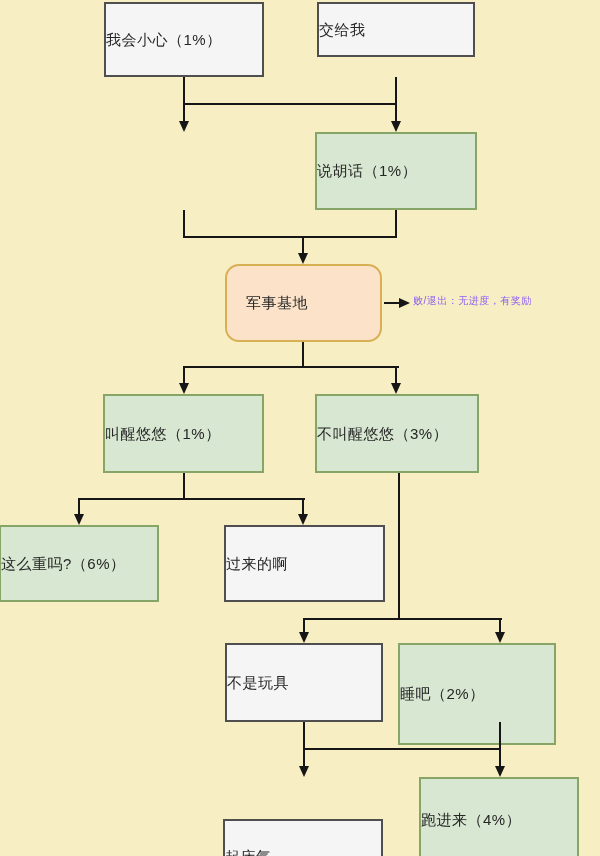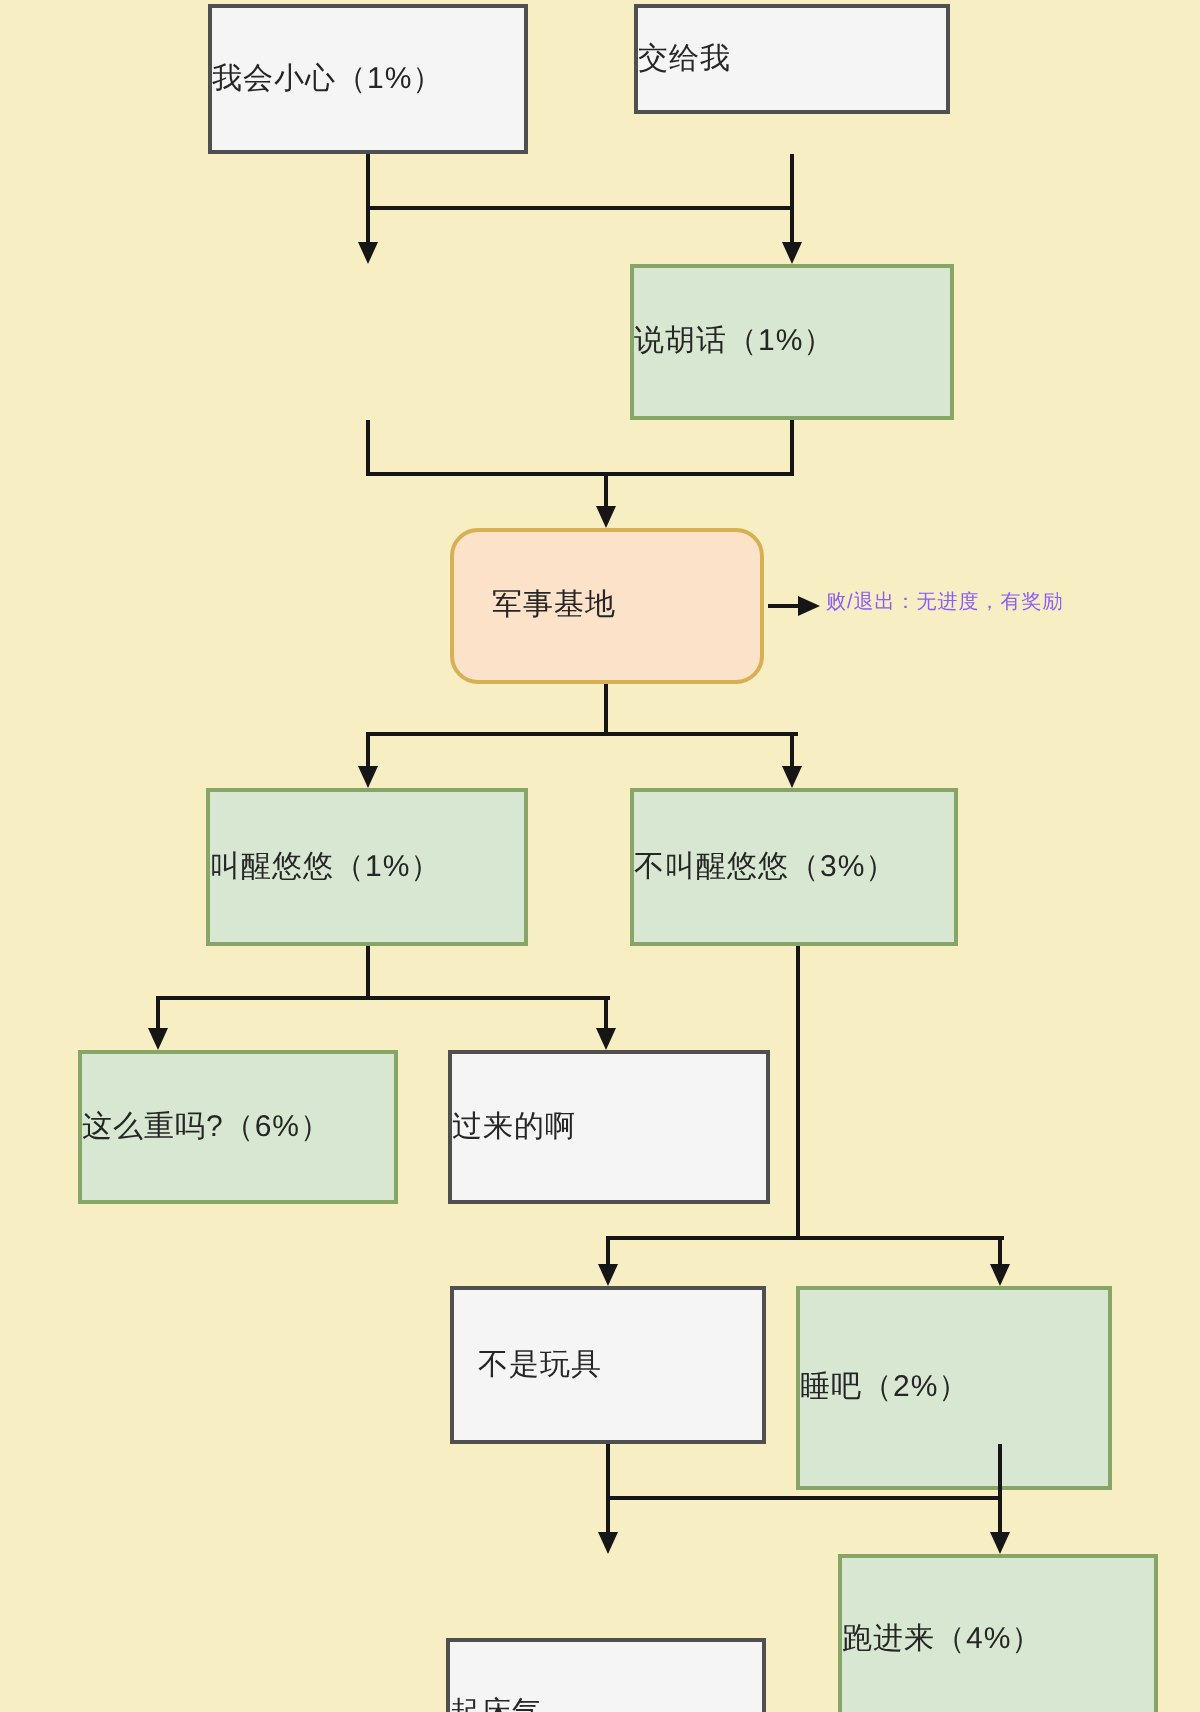--- a/index.html
+++ b/index.html
@@ -118,35 +118,35 @@
     <span>不叫醒悠悠（3%）</span>
   </div>
 
   <div class="vline" style="left:183px; top:473px; height:27px;"></div>
   <div class="hline" style="left:78px; top:498px; width:227px;"></div>
   <div class="vline" style="left:78px; top:498px; height:16px;"></div>
   <div class="vline" style="left:302px; top:498px; height:16px;"></div>
   <div class="arrow-down" style="left:74px; top:514px;"></div>
   <div class="arrow-down" style="left:298px; top:514px;"></div>
 
-  <div class="node green" style="left:-1px; top:525px; width:160px; height:77px;margin-left:40px;">
+  <div class="node green" style="left:-1px; top:525px; width:160px; height:77px;">
     <span>这么重吗?（6%）</span>
   </div>
   <div class="node white" style="left:224px; top:525px; width:161px; height:77px;">
     <span>过来的啊</span>
   </div>
 
   <div class="vline" style="left:398px; top:473px; height:147px;"></div>
   <div class="hline" style="left:303px; top:618px; width:199px;"></div>
   <div class="vline" style="left:303px; top:618px; height:14px;"></div>
   <div class="vline" style="left:499px; top:618px; height:14px;"></div>
   <div class="arrow-down" style="left:299px; top:632px;"></div>
   <div class="arrow-down" style="left:495px; top:632px;"></div>
 
-  <div class="node white" style="left:225px; top:643px; width:158px; height:79px;padding-left:12px;">
+  <div class="node white" style="left:225px; top:643px; width:158px; height:79px;">
     <span>不是玩具</span>
   </div>
   <div class="node green" style="left:398px; top:643px; width:158px; height:102px;">
     <span>睡吧（2%）</span>
   </div>
 
   <div class="vline" style="left:303px; top:722px; height:28px;"></div>
   <div class="vline" style="left:499px; top:722px; height:28px;"></div>
   <div class="hline" style="left:303px; top:748px; width:198px;"></div>
   <div class="vline" style="left:303px; top:748px; height:18px;"></div>

